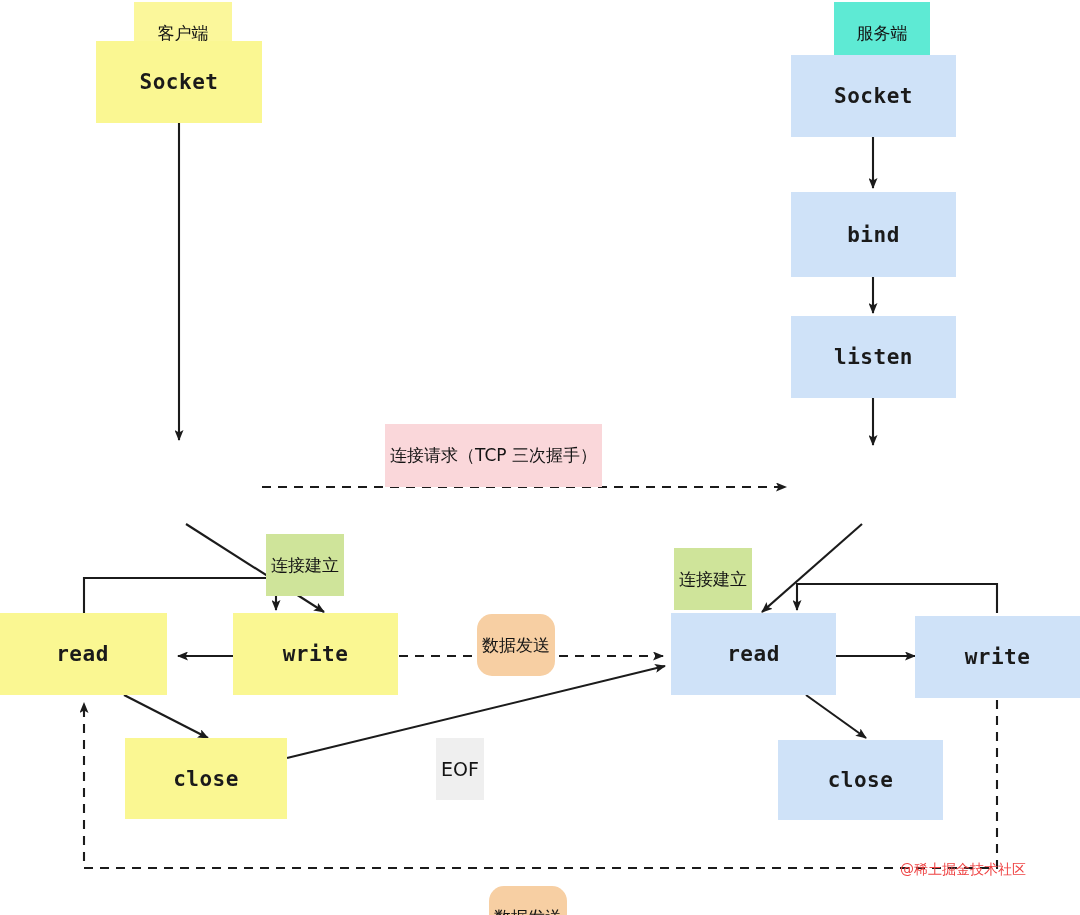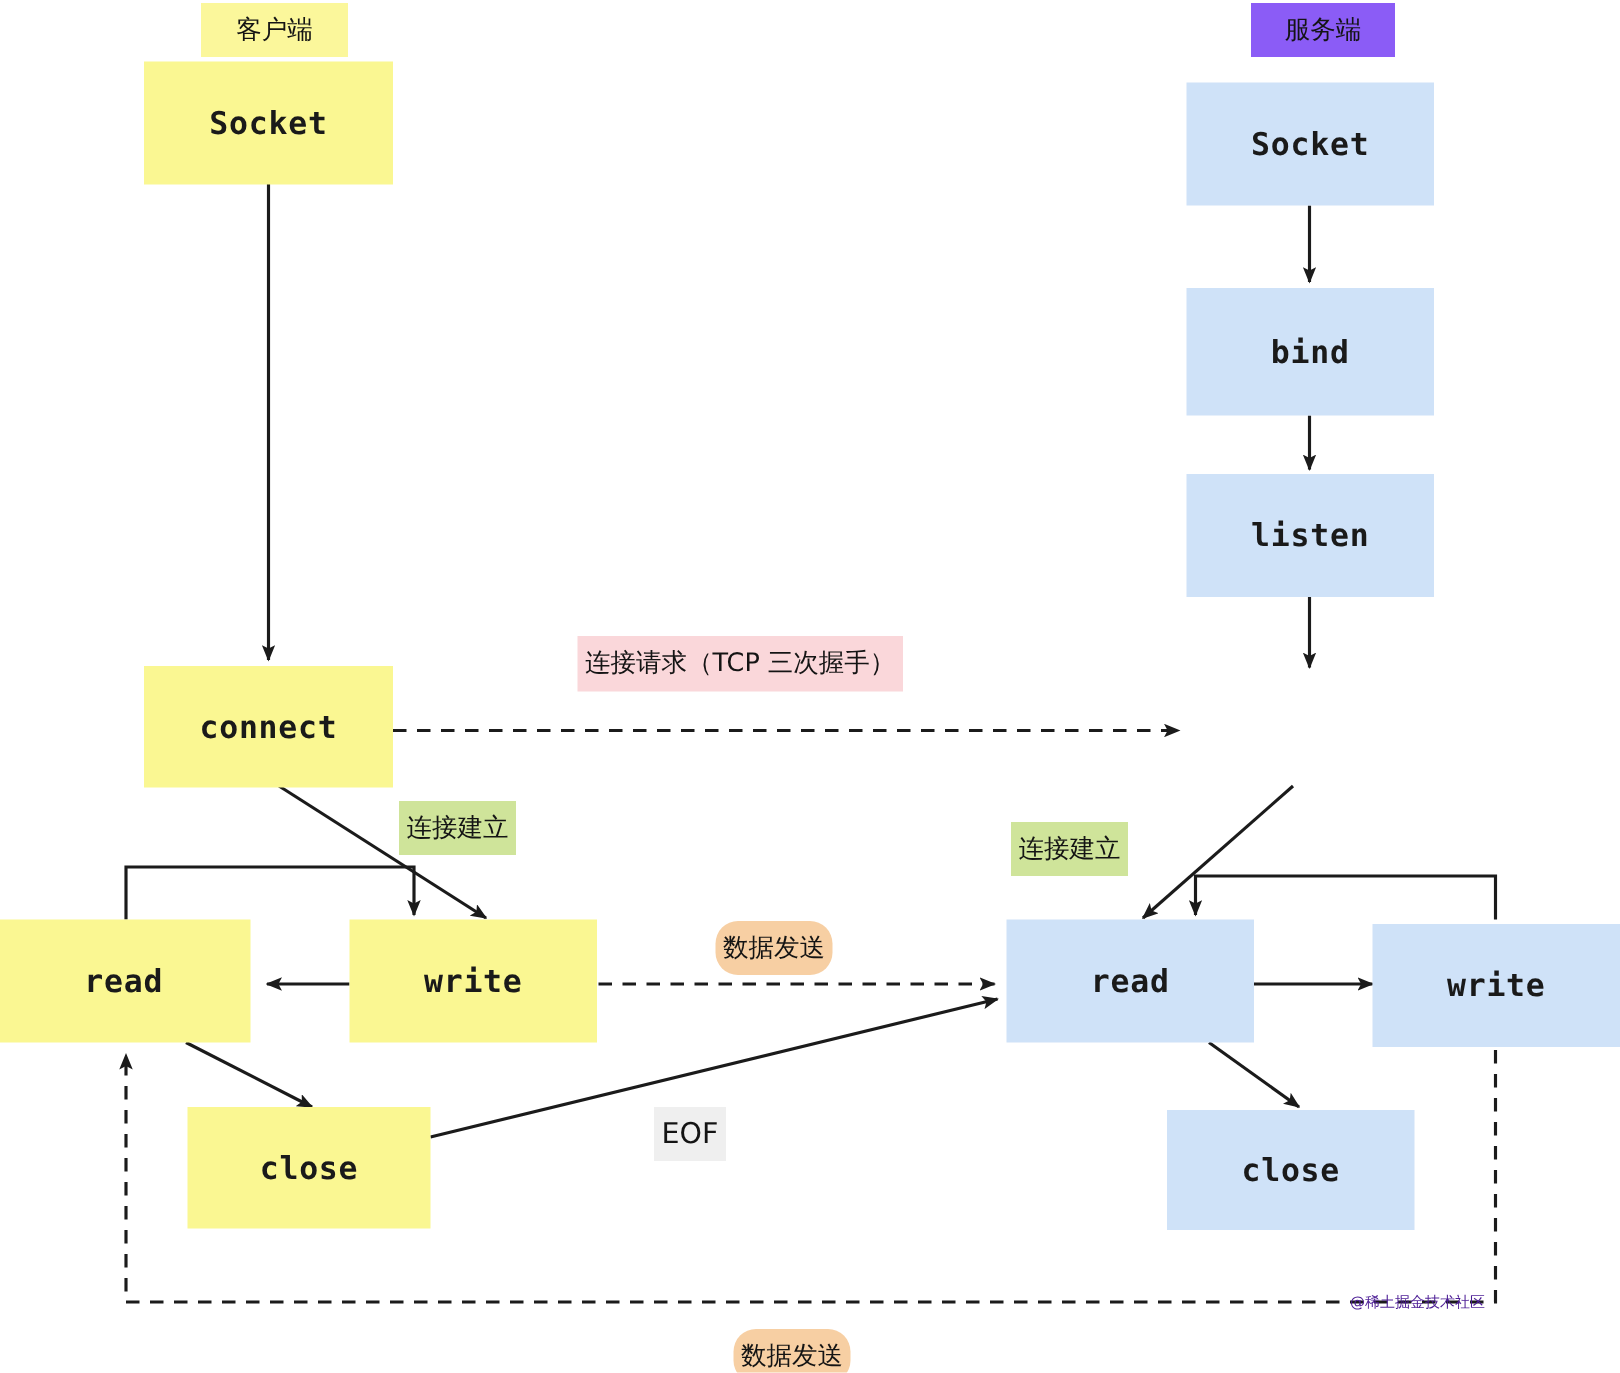--- a/index.html
+++ b/index.html
@@ -13,32 +13,32 @@
   .node{
     position:absolute;display:flex;align-items:center;justify-content:center;
     font-size:21px;font-weight:700;color:#1a1a1a;letter-spacing:.5px;
     font-family:"DejaVu Sans Mono","Liberation Mono",monospace;
   }
   .node.client{background:#faf792;}
   .node.server{background:#cfe2f8;}
 
   .tag{
     position:absolute;display:flex;align-items:center;justify-content:center;
-    font-size:17px;color:#141414;line-height:1;padding:5px 5px;white-space:nowrap;
+    font-size:17px;color:#141414;line-height:1;padding:18px 5px;white-space:nowrap;
     font-family:"DejaVu Sans","Liberation Sans",sans-serif;
   }
   .tag.yellow{background:#fbf79b;}
-  .tag.blue{background:#8b5cf6;}
+  .tag.blue{background:#5eead4;}
   .tag.pink{background:#fad7da;}
   .tag.green{background:#cfe49a;}
   .tag.orange{background:#f7cfa3;border-radius:15px;}
   .tag.grey{background:#efefef;font-family:"DejaVu Sans","Liberation Sans",sans-serif;font-size:19px;}
 
   .watermark{
-    position:absolute;font-size:10px;color:#4c1d95;white-space:nowrap;
+    position:absolute;font-size:14px;color:#ef4444;white-space:nowrap;
     font-family:"DejaVu Sans","Liberation Sans",sans-serif;
   }
 </style>
 </head>
 <body>
 
 <div id="stage">
 
   <svg id="wires" viewBox="0 0 1080 915" xmlns="http://www.w3.org/2000/svg">
     <defs>
@@ -80,21 +80,20 @@
       <path d="M399,656 L663,656" marker-end="url(#ah)"></path>
 
       <path d="M997,700 L997,868 L84,868 L84,703" marker-end="url(#ah)"></path>
     </g>
   </svg>
 
   <div class="tag yellow" style="left:134px;top:2px;width:88px;height:26px;">客户端</div>
   <div class="tag blue" style="left:834px;top:2px;width:86px;height:26px;">服务端</div>
 
   <div class="node client" style="left:96px;top:41px;width:166px;height:82px;">Socket</div>
-  <div class="node client" style="left:96px;top:444px;width:166px;height:81px;">connect</div>
   <div class="node client" style="left:-2px;top:613px;width:169px;height:82px;">read</div>
   <div class="node client" style="left:233px;top:613px;width:165px;height:82px;">write</div>
   <div class="node client" style="left:125px;top:738px;width:162px;height:81px;">close</div>
 
   <div class="node server" style="left:791px;top:55px;width:165px;height:82px;">Socket</div>
   <div class="node server" style="left:791px;top:192px;width:165px;height:85px;">bind</div>
   <div class="node server" style="left:791px;top:316px;width:165px;height:82px;">listen</div>
   <div class="node server" style="left:671px;top:613px;width:165px;height:82px;">read</div>
   <div class="node server" style="left:915px;top:616px;width:165px;height:82px;">write</div>
   <div class="node server" style="left:778px;top:740px;width:165px;height:80px;">close</div>

